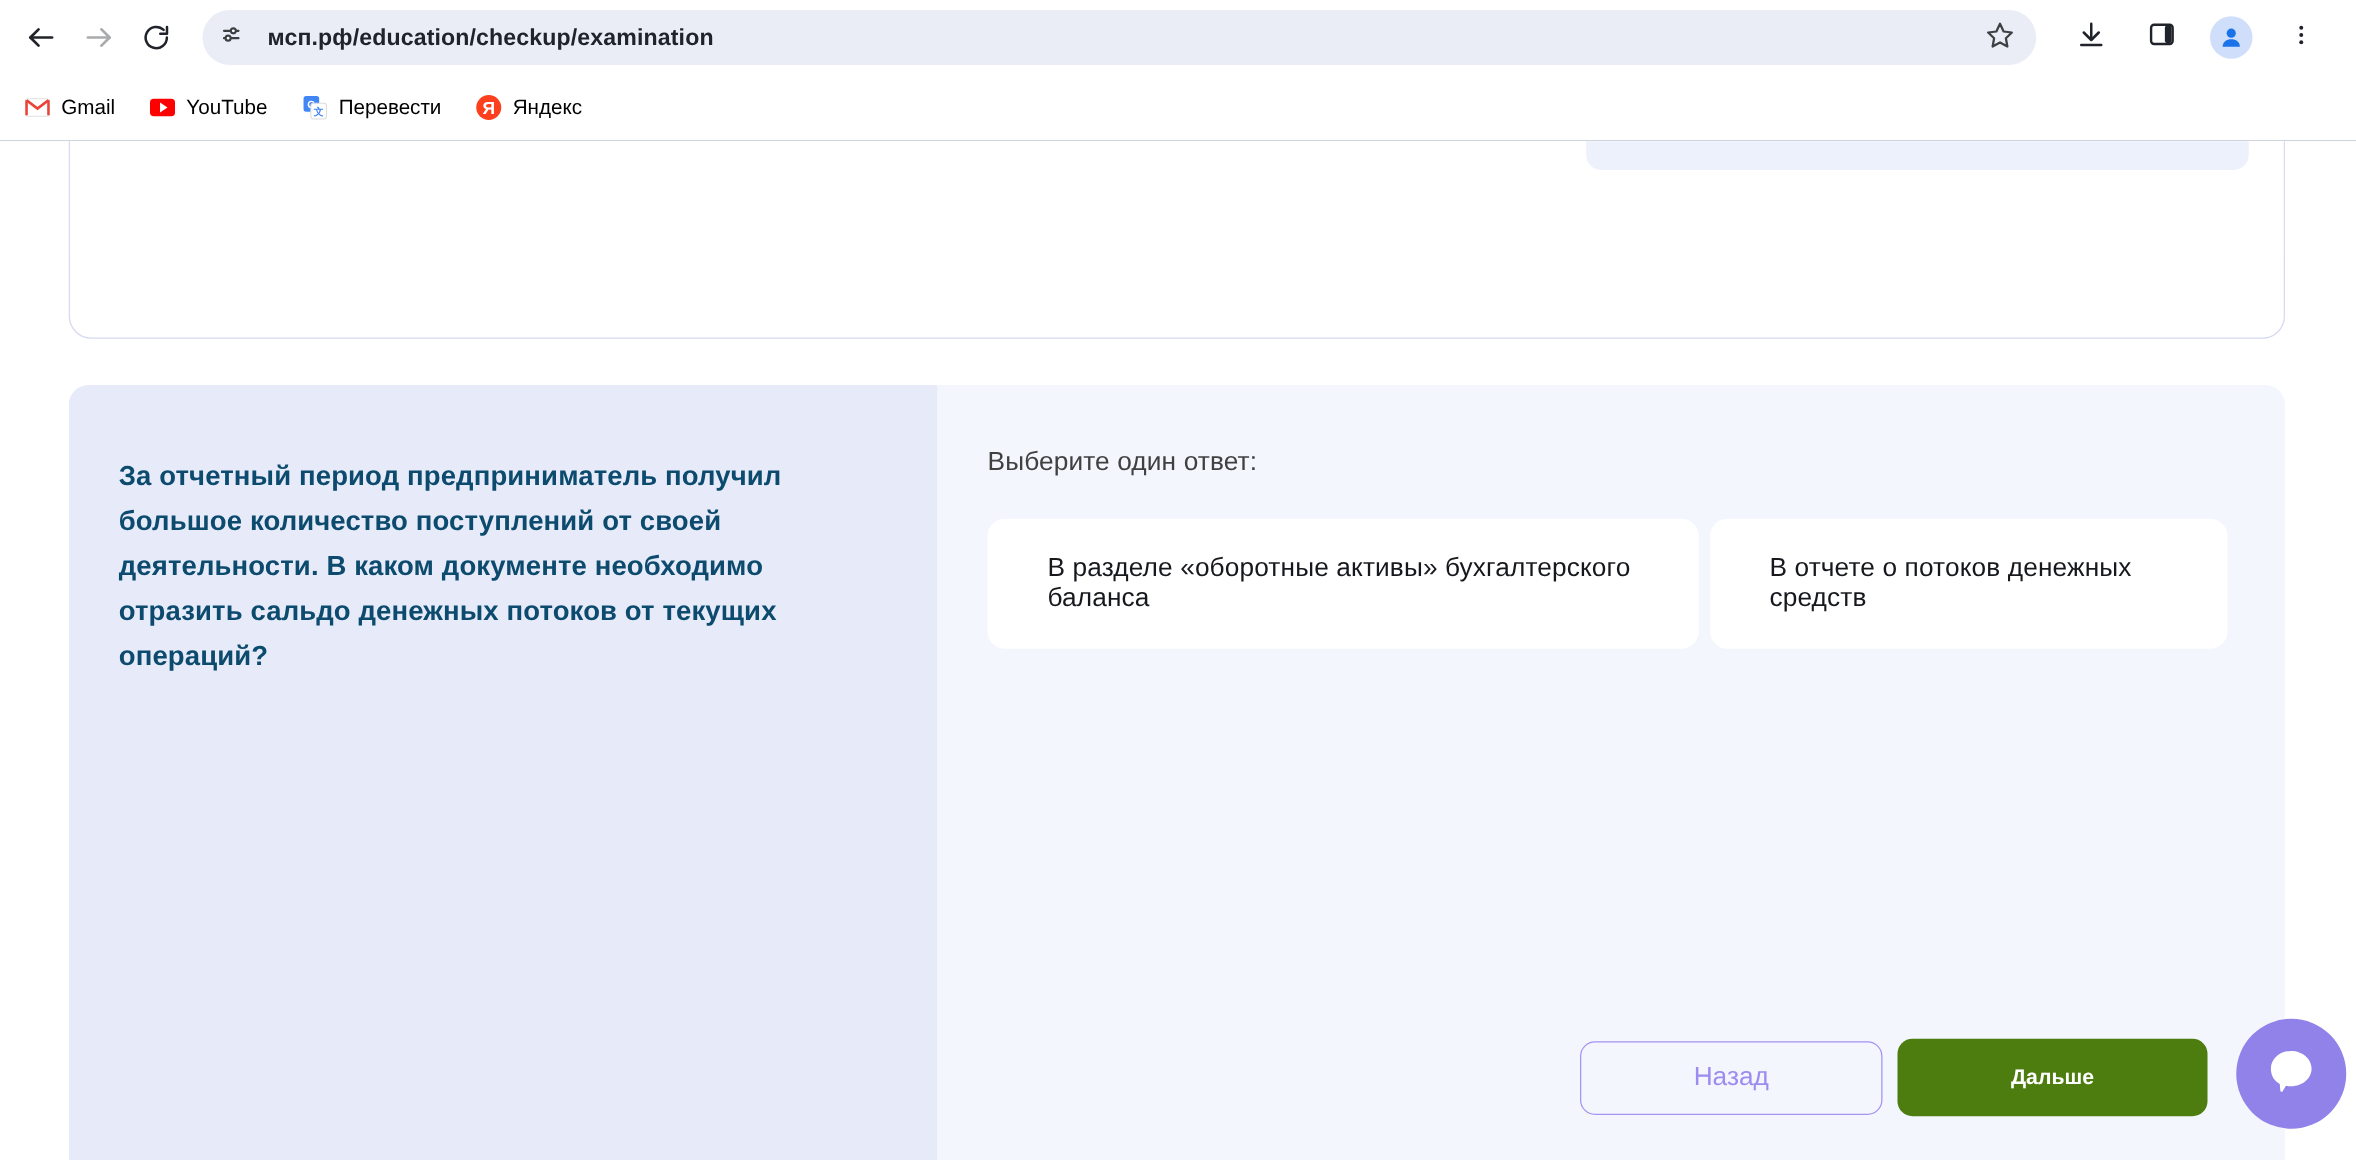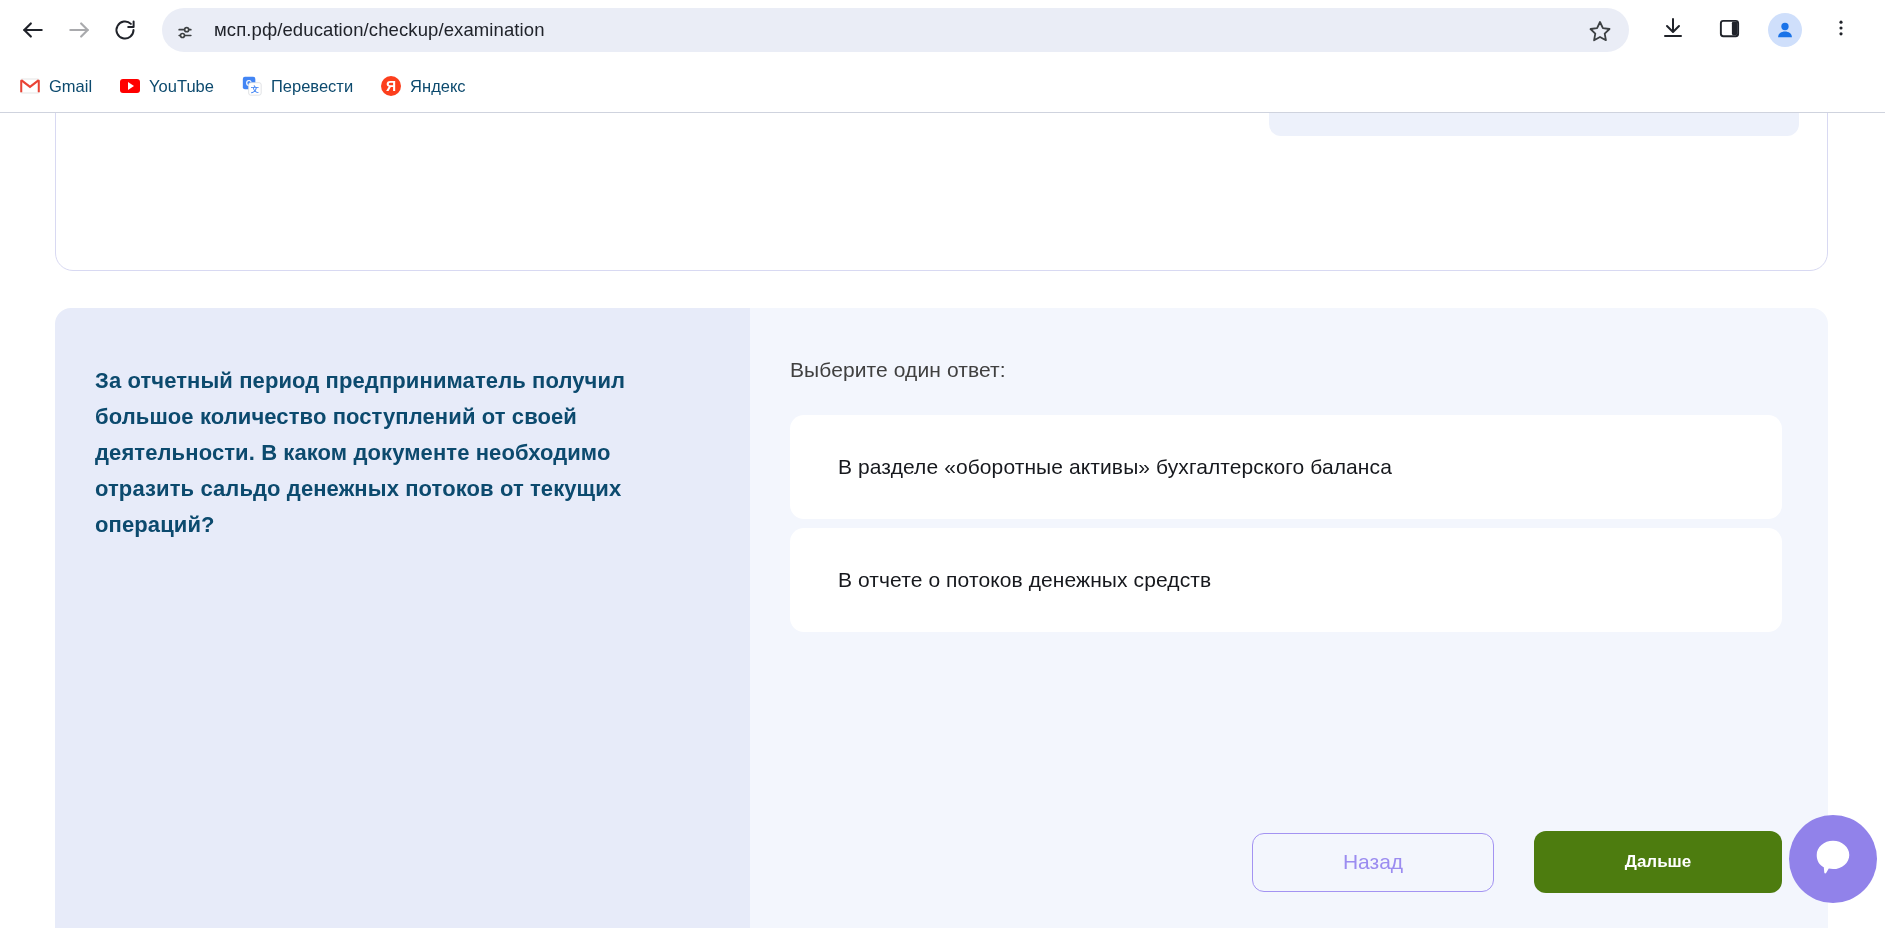--- a/index.html
+++ b/index.html
@@ -43,24 +43,25 @@
   .nav-btn.disabled svg { opacity: 0.38; }
 
   .omnibox {
     flex: 1 1 auto;
     height: 44px;
     margin-left: 14px;
     margin-right: 10px;
     background: #eaedf6;
     border-radius: 22px;
     display: flex;
-    align-items: flex-end;
+    align-items: center;
     padding: 0 6px 0 6px;
     cursor: text;
     position: relative;
+    font-weight: bold;
   }
   .site-info-btn {
     width: 34px;
     height: 34px;
     border-radius: 50%;
     display: flex;
     align-items: center;
     justify-content: center;
     flex: 0 0 auto;
     cursor: pointer;
@@ -121,21 +122,21 @@
     display: flex;
     align-items: center;
     height: 36px;
     padding: 0 10px;
     border-radius: 6px;
     cursor: pointer;
     gap: 9px;
   }
   .bookmark .bm-label {
     font-size: 16.5px;
-    color: #0c4a6e;
+    color: #000000;
     white-space: nowrap;
   }
   .bm-ico {
     width: 20px;
     height: 20px;
     flex: 0 0 auto;
     display: flex;
     align-items: center;
     justify-content: center;
   }
@@ -228,46 +229,46 @@
     position: relative;
   }
   .answers-prompt {
     font-size: 21px;
     color: #404040;
     margin-bottom: 33px;
     letter-spacing: 0.1px;
   }
   .answer-list {
     display: flex;
-    flex-direction: column;
+    flex-direction: row;
     gap: 9px;
   }
   .answer-option {
     background: #ffffff;
     border-radius: 14px;
     height: 104px;
     display: flex;
     align-items: center;
     padding: 0 48px;
     cursor: pointer;
   }
   .answer-option-text {
     font-size: 21px;
     color: #16181d;
     letter-spacing: 0.1px;
   }
 
   
   .quiz-footer {
     position: absolute;
-    right: 46px;
+    right: 62px;
     bottom: 55px;
     display: flex;
     align-items: center;
-    gap: 40px;
+    gap: 12px;
   }
   .btn-back {
     width: 242px;
     height: 59px;
     border-radius: 12px;
     border: 1.5px solid #a393f2;
     background: transparent;
     color: #9b8cf0;
     font-size: 21px;
     font-family: "Liberation Sans", sans-serif;

